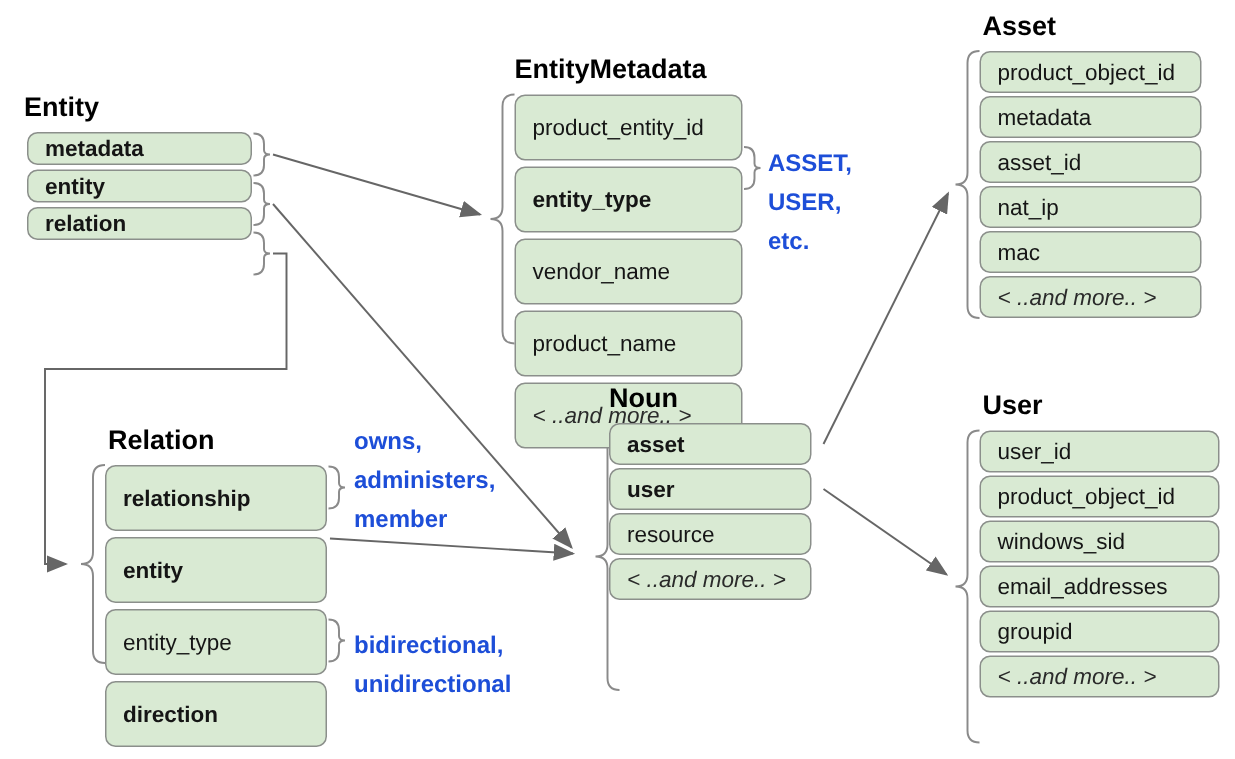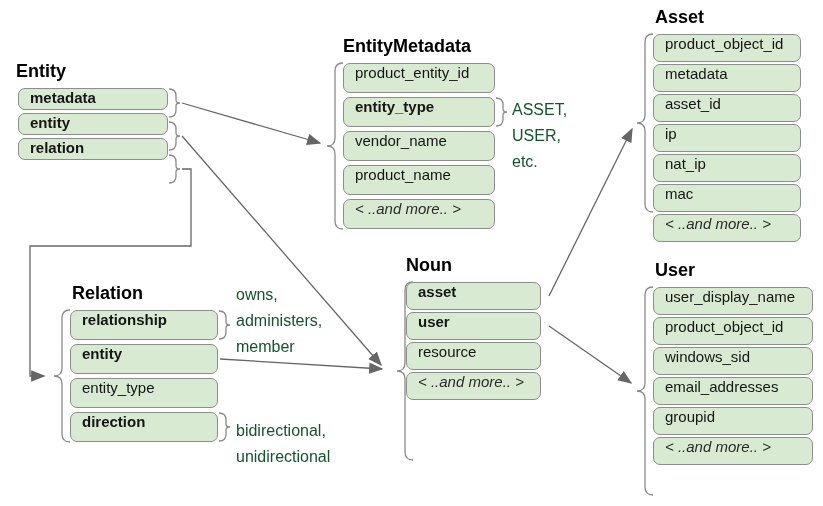--- a/index.html
+++ b/index.html
@@ -8,31 +8,32 @@
     font-family:"Liberation Sans", sans-serif;
   }
   svg.layer{position:absolute;left:0;top:0;pointer-events:none;}
   .table{position:absolute;}
   .table-title{
     position:absolute;left:-2px;top:-27px;font-size:18px;font-weight:bold;
     color:#000;line-height:20px;white-space:nowrap;
   }
   .row{
     box-sizing:border-box;background:#d9ead3;border:1px solid #8b8f8b;border-radius:7px;
-    display:flex;padding:0 11px;font-size:15px;color:#151515;
+    display:flex;align-items:center;padding:0 11px;font-size:15px;color:#151515;
     white-space:nowrap;overflow:hidden;
   }
   .row.bold span{font-weight:bold;}
   .row.more span{font-style:italic;color:#2a2a2a;}
   .p33 .row{height:22px;margin-bottom:3px;}
-  .p34 .row{height:30px;margin-bottom:4px;}
+  .p34 .row{height:44px;margin-bottom:4px;}
   .p30 .row{height:28px;margin-bottom:2px;}
   .note{
-    position:absolute;font-size:16px;line-height:26px;color:#14532d;
+    position:absolute;font-size:16px;line-height:26px;color:#1d4ed8;
     white-space:pre-line;
+    font-weight:bold;
   }
 </style>
 </head>
 <body>
 
 <div id="canvas">
 
   <svg class="layer" width="823" height="506" viewBox="0 0 823 506">
     <defs>
       <marker id="arrow" viewBox="0 0 10 8" refX="9" refY="4" markerWidth="11" markerHeight="9" orient="auto-start-reverse">
@@ -103,23 +104,20 @@
     <div class="row">
         <span>product_object_id</span>
       </div>
     <div class="row">
         <span>metadata</span>
       </div>
     <div class="row">
         <span>asset_id</span>
       </div>
     <div class="row">
-        <span>ip</span>
-      </div>
-    <div class="row">
         <span>nat_ip</span>
       </div>
     <div class="row">
         <span>mac</span>
       </div>
     <div class="row more">
         <span>&lt; ..and more.. &gt;</span>
       </div>
   </div>
 
@@ -151,21 +149,21 @@
         <span>resource</span>
       </div>
     <div class="row more">
         <span>&lt; ..and more.. &gt;</span>
       </div>
   </div>
 
   <div class="table p30" style="left:653px;top:287px;width:160px;">
     <div class="table-title" style="left:2px;">User</div>
     <div class="row">
-        <span>user_display_name</span>
+        <span>user_id</span>
       </div>
     <div class="row">
         <span>product_object_id</span>
       </div>
     <div class="row">
         <span>windows_sid</span>
       </div>
     <div class="row">
         <span>email_addresses</span>
       </div>

